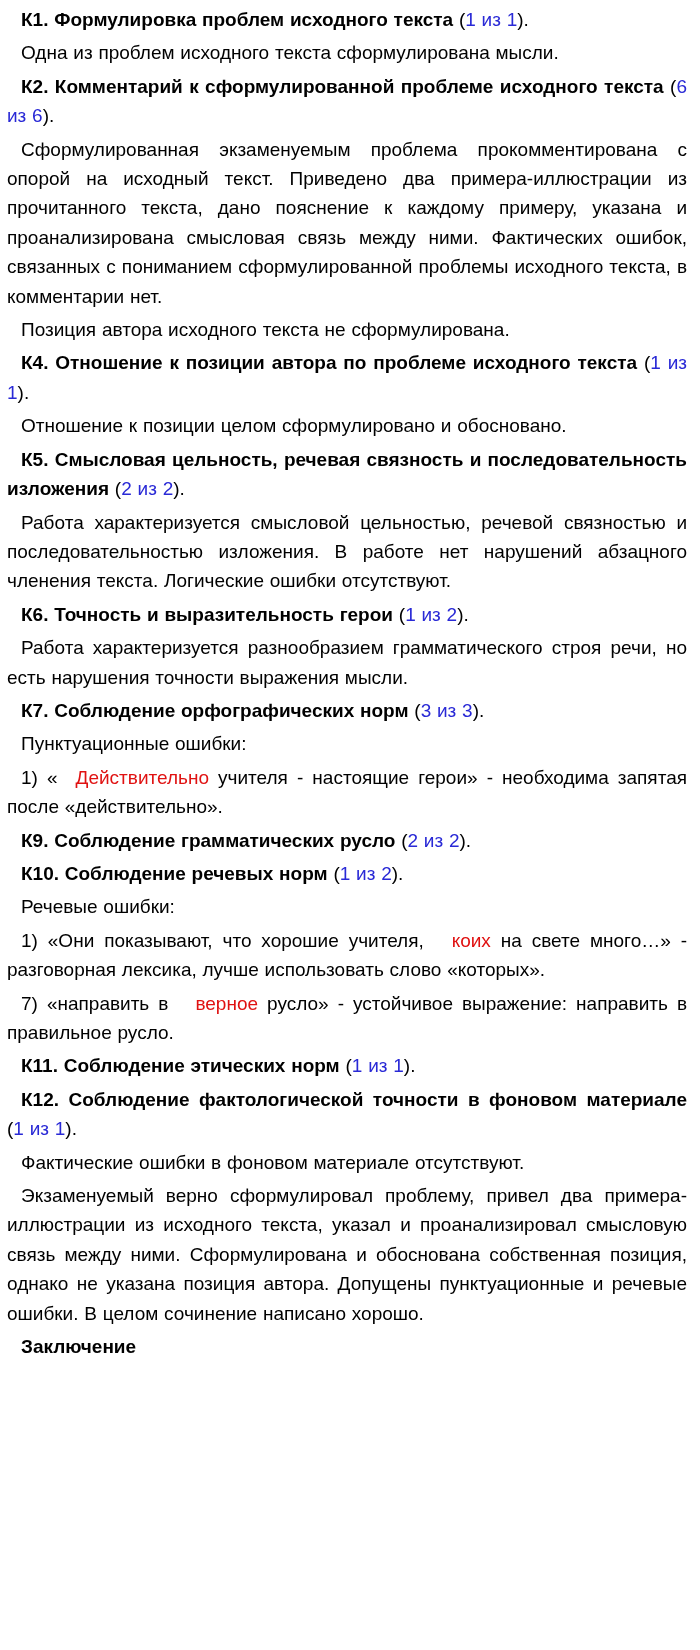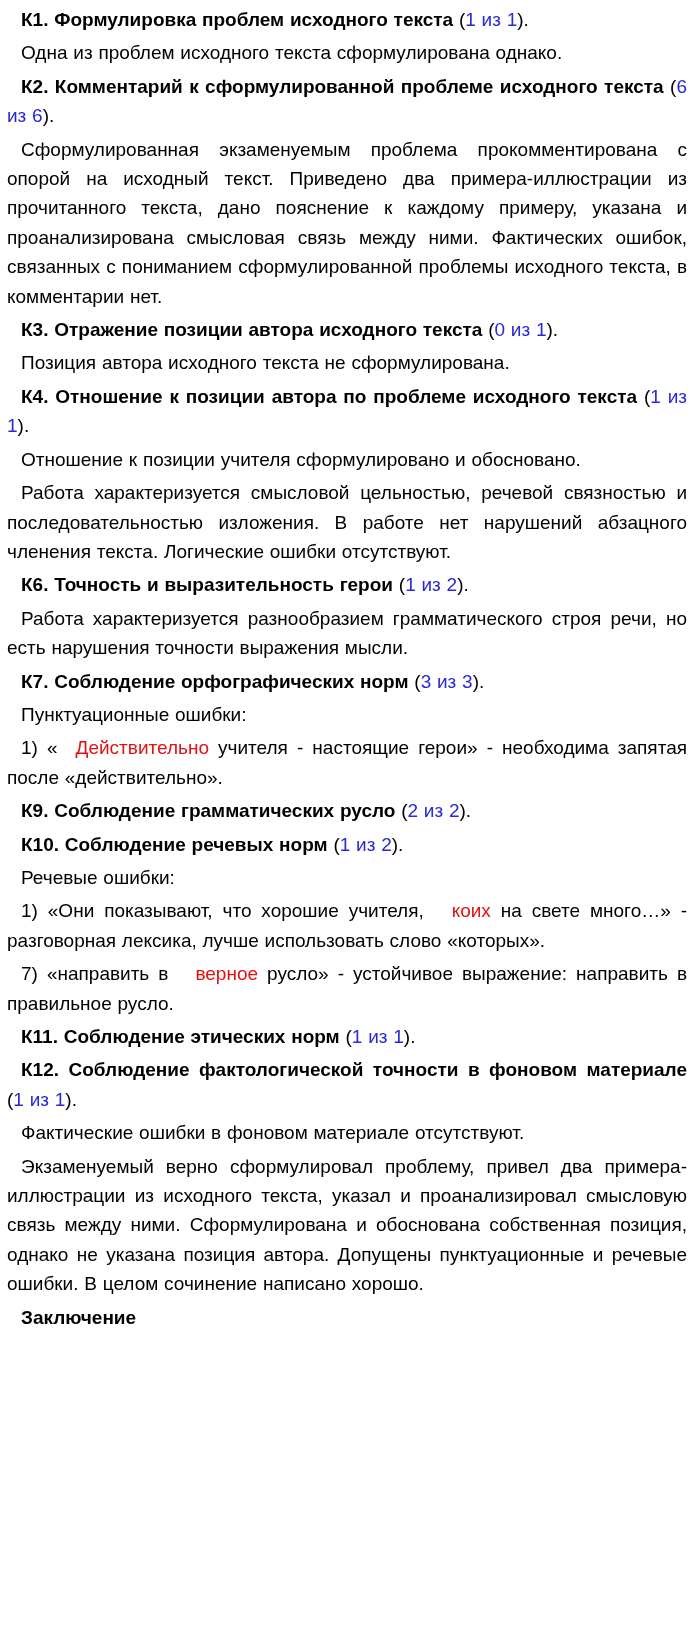--- a/index.html
+++ b/index.html
@@ -40,27 +40,27 @@
     color: var(--error-color, #e01212);
     margin-left: 18px;
   }
 </style>
 </head>
 <body>
 
 <div class="page">
   <div class="report">
       <p><span class="b">К1. Формулировка проблем исходного текста</span><span> (</span><span class="score">1 из 1</span><span>).</span></p>
-      <p><span>Одна из проблем исходного текста сформулирована однако.</span></p>
+      <p><span>Одна из проблем исходного текста сформулирована мысли.</span></p>
       <p><span class="b">К2. Комментарий к сформулированной проблеме исходного текста</span><span> (</span><span class="score">6 из 6</span><span>).</span></p>
       <p><span>Сформулированная экзаменуемым проблема прокомментирована с опорой на исходный текст. Приведено два примера-иллюстрации из прочитанного текста, дано пояснение к каждому примеру, указана и проанализирована смысловая связь между ними. Фактических ошибок, связанных с пониманием сформулированной проблемы исходного текста, в комментарии нет.</span></p>
-      <p><span class="b">К3. Отражение позиции автора исходного текста</span><span> (</span><span class="score">0 из 1</span><span>).</span></p>
       <p><span>Позиция автора исходного текста не сформулирована.</span></p>
       <p><span class="b">К4. Отношение к позиции автора по проблеме исходного текста</span><span> (</span><span class="score">1 из 1</span><span>).</span></p>
-      <p><span>Отношение к позиции учителя сформулировано и обосновано.</span></p>
+      <p><span>Отношение к позиции целом сформулировано и обосновано.</span></p>
+      <p><span class="b">К5. Смысловая цельность, речевая связность и последовательность изложения</span><span> (</span><span class="score">2 из 2</span><span>).</span></p>
       <p><span>Работа характеризуется смысловой цельностью, речевой связностью и последовательностью изложения. В работе нет нарушений абзацного членения текста. Логические ошибки отсутствуют.</span></p>
       <p><span class="b">К6. Точность и выразительность герои</span><span> (</span><span class="score">1 из 2</span><span>).</span></p>
       <p><span>Работа характеризуется разнообразием грамматического строя речи, но есть нарушения точности выражения мысли.</span></p>
       <p><span class="b">К7. Соблюдение орфографических норм</span><span> (</span><span class="score">3 из 3</span><span>).</span></p>
       <p><span>Пунктуационные ошибки:</span></p>
       <p><span>1) «</span><span class="err">Действительно</span><span> учителя - настоящие герои» - необходима запятая после «действительно».</span></p>
       <p><span class="b">К9. Соблюдение грамматических русло</span><span> (</span><span class="score">2 из 2</span><span>).</span></p>
       <p><span class="b">К10. Соблюдение речевых норм</span><span> (</span><span class="score">1 из 2</span><span>).</span></p>
       <p><span>Речевые ошибки:</span></p>
       <p><span>1) «Они показывают, что хорошие учителя, </span><span class="err">коих</span><span> на свете много…» - разговорная лексика, лучше использовать слово «которых».</span></p>

